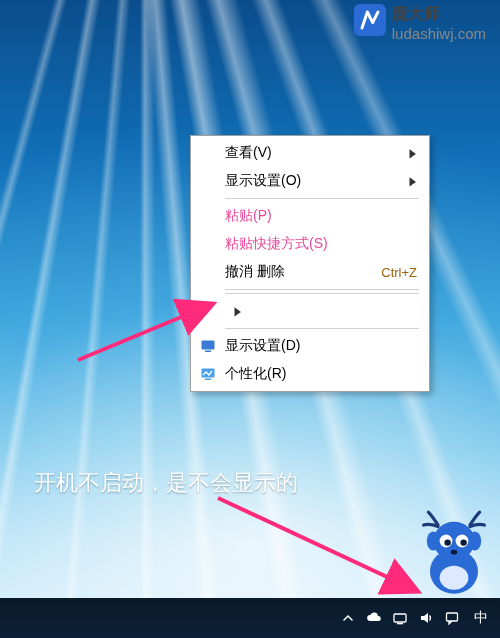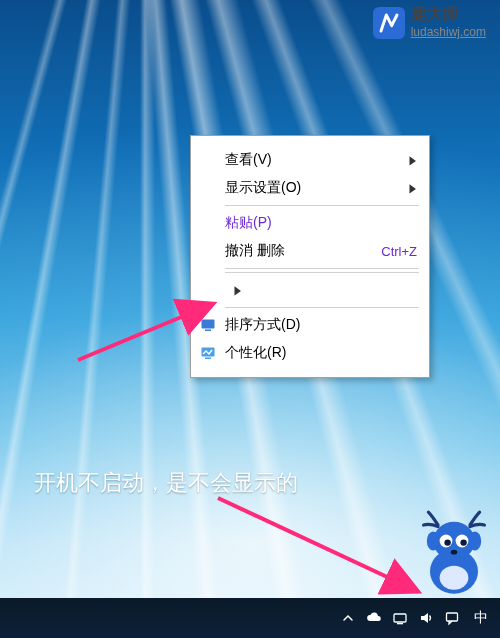--- a/index.html
+++ b/index.html
@@ -28,36 +28,36 @@
       pointer-events: none;
     }
     .context-menu {
       position: absolute;
       top: 135px;
       left: 190px;
       width: 240px;
       background: #fff;
       border: 1px solid #a0a0a0;
       box-shadow: 3px 3px 6px rgba(0,0,0,0.25);
-      padding: 10px 2px;
+      padding: 3px 2px;
       font-size: 14px;
       color: #000;
     }
     .menu-item {
       display: flex;
       align-items: center;
       height: 28px;
       padding: 0 10px 0 32px;
       position: relative;
       cursor: default;
     }
     .menu-item .label { flex: 1; white-space: nowrap; }
-    .menu-item .shortcut { color: #6d28d9; margin-left: 18px; font-size: 13px; }
+    .menu-item .shortcut { color: #a16207; margin-left: 18px; font-size: 13px; }
     .menu-item .arrow { color: #333; font-size: 12px; margin-left: 8px; }
-    .menu-item.disabled { color: #6d28d9; }
+    .menu-item.disabled { color: #ec4899; }
     .menu-item .icon {
       position: absolute;
       left: 6px;
       width: 18px; height: 18px;
       display: flex; align-items: center; justify-content: center;
     }
     .icon.nvidia { background: #76b900; border-radius: 2px; }
     .icon.nvidia svg { width: 12px; height: 12px; }
     .icon.display { }
     .icon.personalize { }
@@ -117,34 +117,34 @@
       bottom: 40px;
       width: 80px;
       height: 90px;
     }
     .mascot svg { width: 100%; height: 100%; }
     .watermark {
       position: absolute;
       right: 8px;
       top: 0;
       display: flex;
-      align-items: flex-end;
+      align-items: flex-start;
       gap: 6px;
       padding: 4px 6px;
     }
     .watermark .logo {
       width: 32px; height: 32px;
       background: #2b6bd6;
       border-radius: 6px;
       display: flex; align-items: center; justify-content: center;
       color: #fff;
     }
     .watermark .wm-text { color: #666; }
     .wm-title { font-size: 16px; font-weight: 700; color: #444; }
-    .wm-sub { font-size: 12px; color: #888; text-decoration: underline; }
+    .wm-sub { font-size: 15px; color: #888; }
   </style>
 </head>
 <body>
 
 <div class="desktop">
   <div class="lightrays"></div>
 
   <div class="watermark">
     <div class="logo">
       <svg viewBox="0 0 24 24" fill="none">
@@ -163,38 +163,41 @@
         <span class="arrow" style="transform: scaleX(0.7);">▶</span>
       </div>
       <div class="menu-item">
         <span class="label">显示设置(O)</span>
         <span class="arrow" style="transform: scaleX(0.7);">▶</span>
       </div>
       <div class="separator"></div>
       <div class="menu-item disabled">
         <span class="label">粘贴(P)</span>
       </div>
+      <div class="menu-item disabled">
+        <span class="label">粘贴快捷方式(S)</span>
+      </div>
       <div class="menu-item">
         <span class="label">撤消 删除</span>
         <span class="shortcut">Ctrl+Z</span>
       </div>
       <div class="separator"></div>
       <div class="separator"></div>
       <div class="menu-item">
         <span class="arrow" style="transform: scaleX(0.7);">▶</span>
       </div>
       <div class="separator"></div>
       <div class="menu-item">
         <span class="icon display">
           <svg width="16" height="16" viewBox="0 0 16 16">
             <rect x="1.5" y="2.5" width="13" height="9" rx="1" fill="#3a7bd5"></rect>
             <rect x="5" y="12.5" width="6" height="1.5" fill="#3a7bd5"></rect>
           </svg>
         </span>
-        <span class="label">排序方式(D)</span>
+        <span class="label">显示设置(D)</span>
       </div>
       <div class="menu-item">
         <span class="icon personalize">
           <svg width="16" height="16" viewBox="0 0 16 16">
             <rect x="1.5" y="2.5" width="13" height="9" rx="1" fill="#4aa0e8"></rect>
             <path d="M3 9 L6 6 L9 9 L12 5" stroke="#fff" stroke-width="1.4" fill="none"></path>
             <rect x="5" y="12.5" width="6" height="1.5" fill="#4aa0e8"></rect>
           </svg>
         </span>
         <span class="label">个性化(R)</span>

